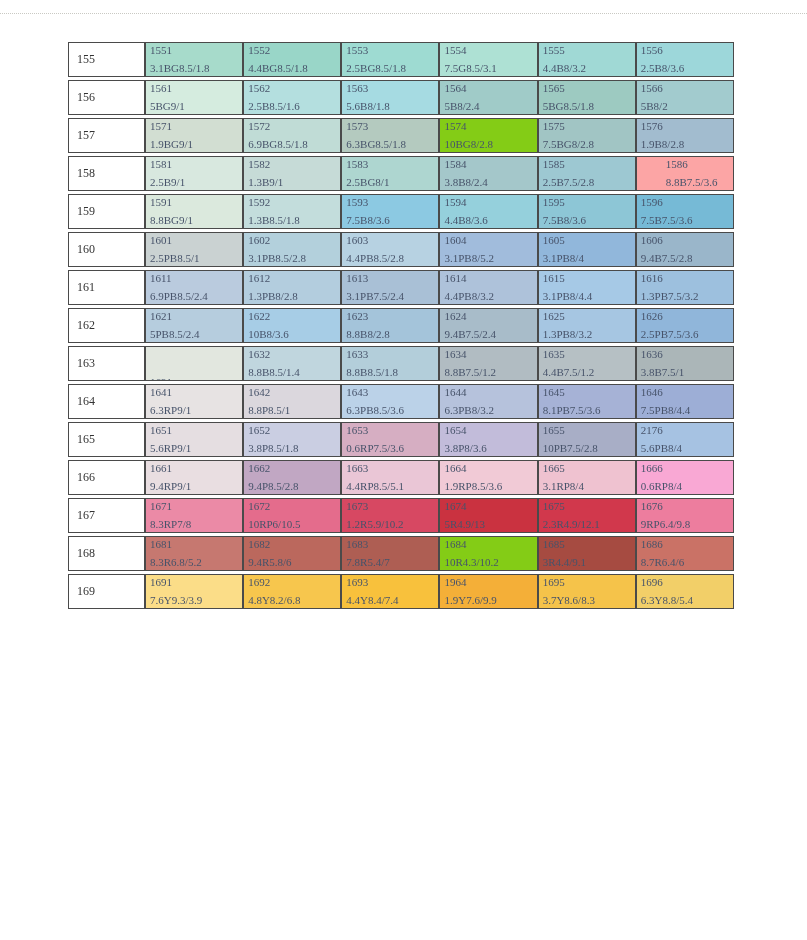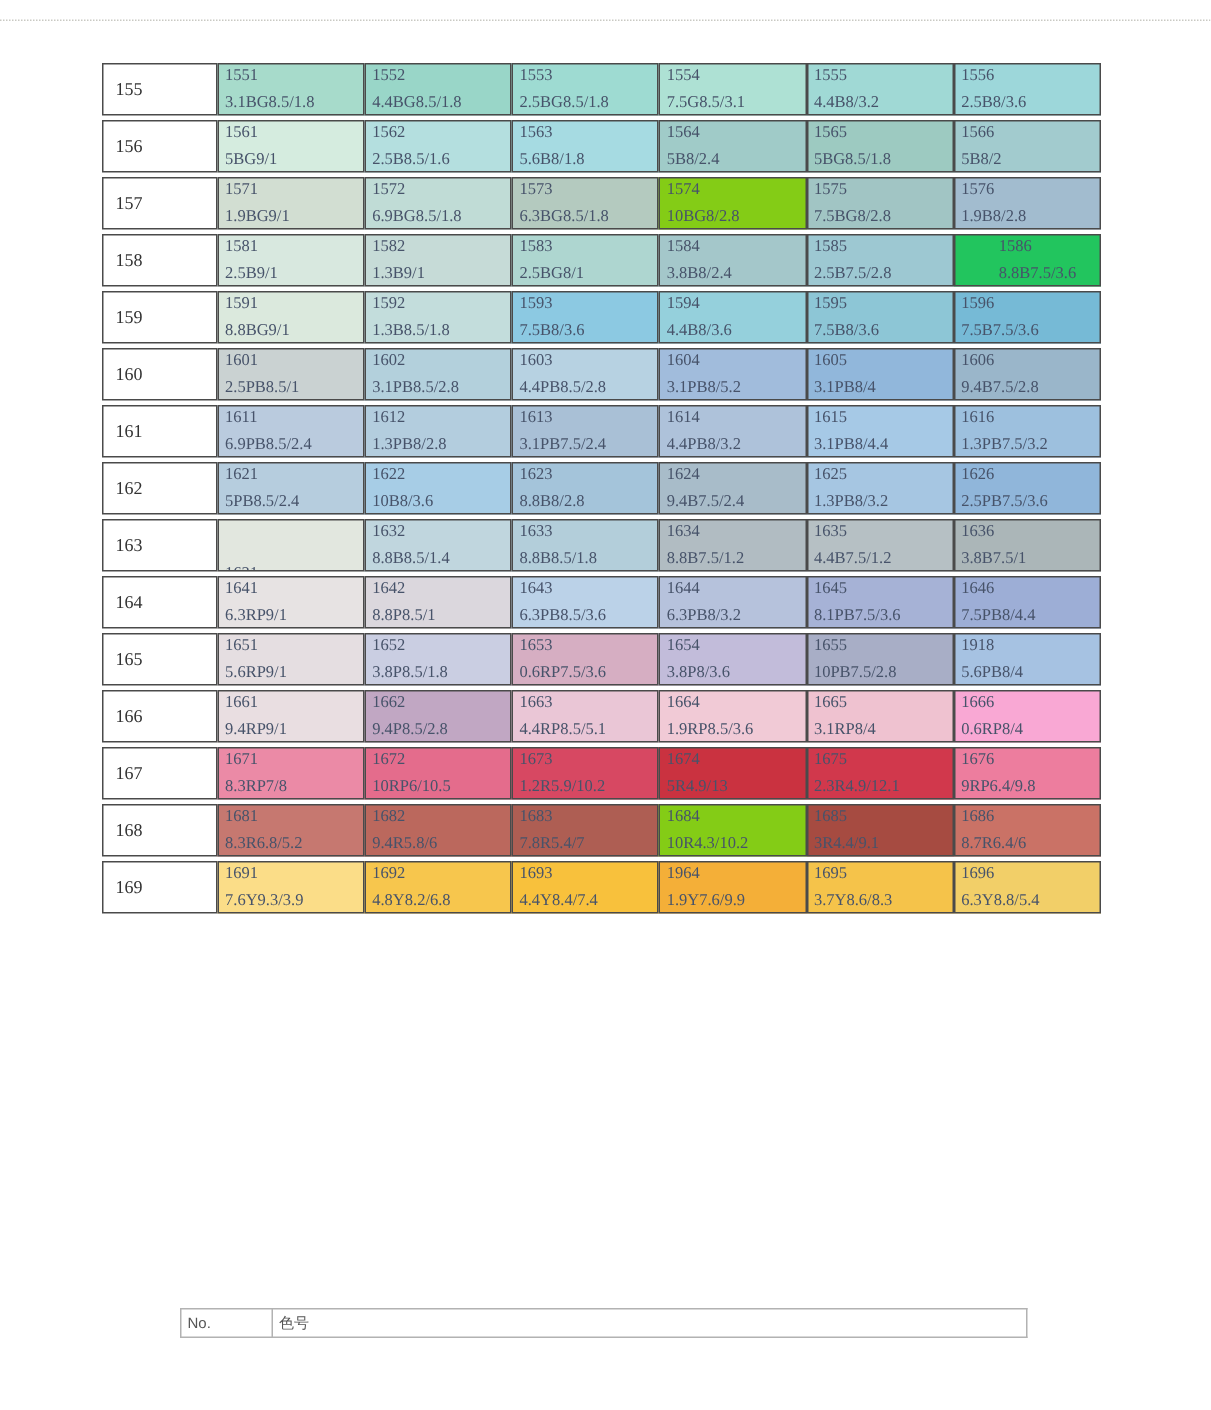--- a/index.html
+++ b/index.html
@@ -187,21 +187,21 @@
               <div class="code" style="color: rgb(71, 83, 106);">1584</div>
               <div class="notation" style="color: rgb(71, 83, 106);">3.8B8/2.4</div>
             </div>
           </td>
           <td class="swatch" style="background: rgb(157, 200, 210);">
             <div class="swatch-inner">
               <div class="code" style="color: rgb(71, 83, 106);">1585</div>
               <div class="notation" style="color: rgb(71, 83, 106);">2.5B7.5/2.8</div>
             </div>
           </td>
-          <td class="swatch" style="background: #22c55e; padding-left: 29px;">
+          <td class="swatch" style="background: #fca5a5; padding-left: 29px;">
             <div class="swatch-inner">
               <div class="code" style="color: rgb(71, 83, 106);">1586</div>
               <div class="notation" style="color: rgb(71, 83, 106);">8.8B7.5/3.6</div>
             </div>
           </td>
         </tr>
         <tr>
           <td class="row-no">159</td>
           <td class="swatch" style="background: rgb(219, 233, 221);">
             <div class="swatch-inner">
@@ -462,21 +462,21 @@
             </div>
           </td>
           <td class="swatch" style="background: rgb(168, 174, 198);">
             <div class="swatch-inner">
               <div class="code" style="color: rgb(71, 83, 106);">1655</div>
               <div class="notation" style="color: rgb(71, 83, 106);">10PB7.5/2.8</div>
             </div>
           </td>
           <td class="swatch" style="background: rgb(166, 194, 226);">
             <div class="swatch-inner">
-              <div class="code" style="color: rgb(71, 83, 106);">1918</div>
+              <div class="code" style="color: rgb(71, 83, 106);">2176</div>
               <div class="notation" style="color: rgb(71, 83, 106);">5.6PB8/4</div>
             </div>
           </td>
         </tr>
         <tr>
           <td class="row-no">166</td>
           <td class="swatch" style="background: rgb(233, 222, 225);">
             <div class="swatch-inner">
               <div class="code" style="color: rgb(71, 83, 106);">1661</div>
               <div class="notation" style="color: rgb(71, 83, 106);">9.4RP9/1</div>
@@ -626,21 +626,13 @@
           <td class="swatch" style="background: rgb(242, 207, 104);">
             <div class="swatch-inner">
               <div class="code" style="color: rgb(71, 83, 106);">1696</div>
               <div class="notation" style="color: rgb(71, 83, 106);">6.3Y8.8/5.4</div>
             </div>
           </td>
         </tr>
       </tbody>
   </table>
 
-  <table class="footer-table">
-    <tbody>
-      <tr>
-        <td class="footer-no">No.</td>
-        <td class="footer-color">色号</td>
-      </tr>
-    </tbody>
-  </table>
 </div>
 
 </body></html>

